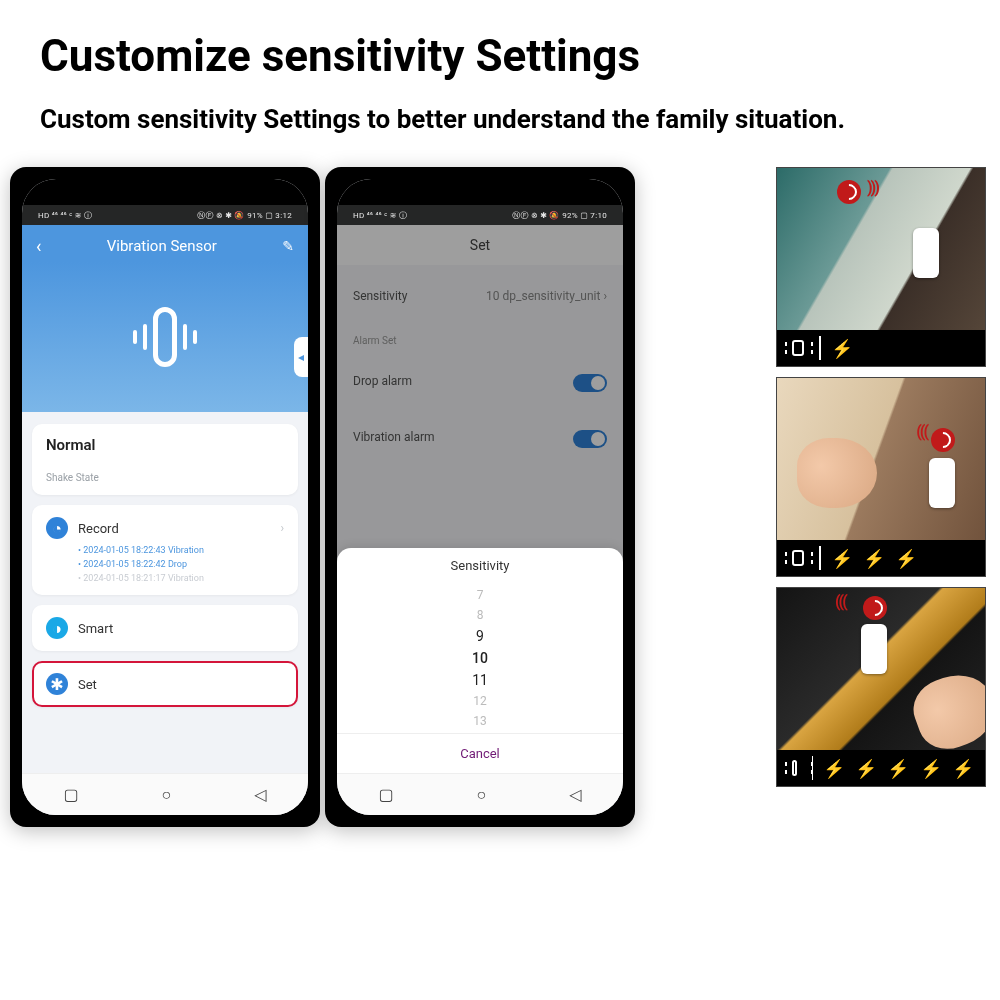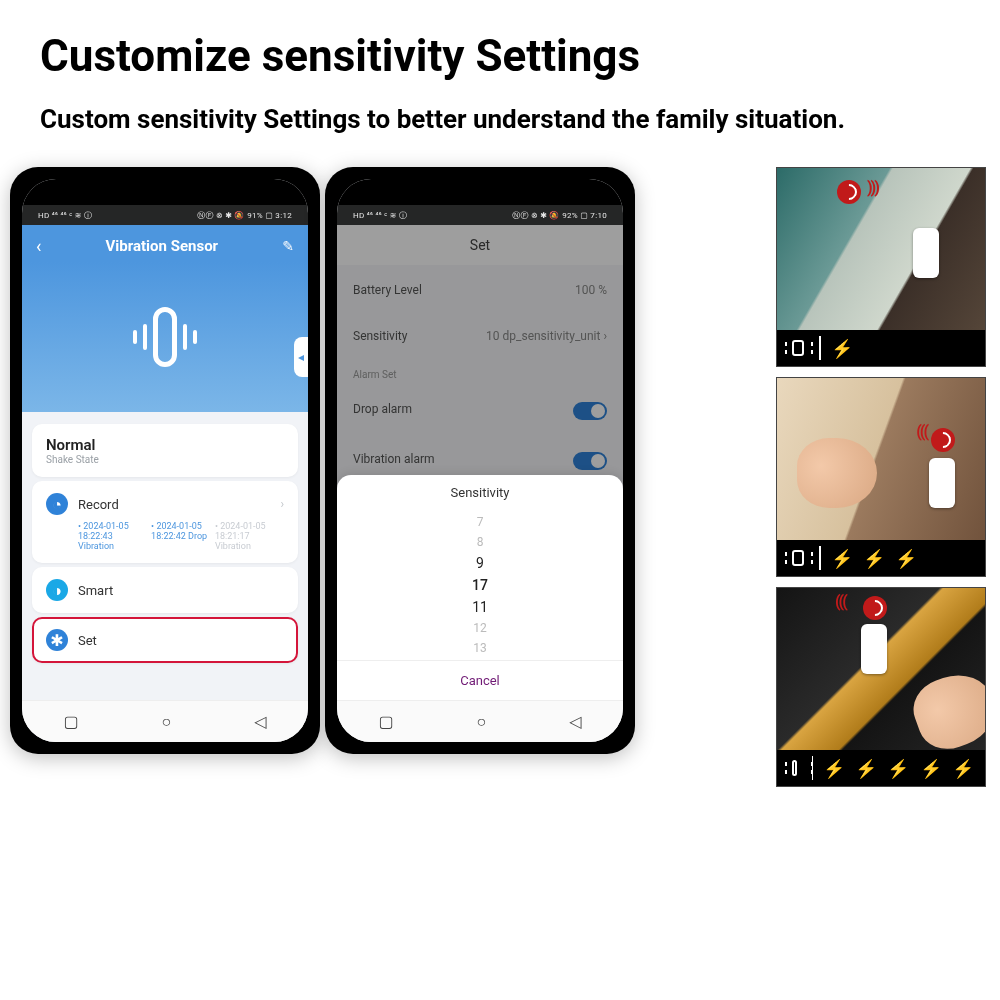--- a/index.html
+++ b/index.html
@@ -26,22 +26,22 @@
   .canvas {
     display: flex;
     align-items: flex-start;
     padding: 10px 0 0 10px;
     gap: 5px;
   }
   
   .phone {
     position: relative;
     width: 310px;
-    height: 587px;
-    border-radius: 28px;
+    height: 660px;
+    border-radius: 16px;
     background: #000;
     padding: 12px;
     box-shadow: 0 4px 20px rgba(0,0,0,.25);
   }
   .phone .screen {
     width: 100%;
     height: 100%;
     border-radius: 34px;
     overflow: hidden;
     position: relative;
@@ -74,21 +74,21 @@
   .status-left, .status-right { display:flex; gap:4px; align-items:center; }
   
   .app-header {
     background: #4d96de;
     color: #fff;
     padding: 10px 14px 6px 14px;
     display: flex;
     align-items: center;
     justify-content: space-between;
   }
-  .app-header .title { font-size: 15px; font-weight: 700; }
+  .app-header .title { font-size: 15px; font-weight: 400; }
   .hero {
     background: linear-gradient(#4d96de,#7bb6e8);
     height: 150px;
     display:flex; align-items:center; justify-content:center;
     position: relative;
   }
   .hero .pull-tab {
     position:absolute; right:0; top:50%;
     width:14px; height:40px; background:#fff; border-radius:8px 0 0 8px;
     display:flex; align-items:center; justify-content:center;
@@ -97,43 +97,43 @@
   .vib-icon {
     display:flex; align-items:center; gap:6px;
   }
   .vib-icon .bar { width:4px; background:#fff; border-radius:2px; }
   .vib-icon .b1{height:14px}.vib-icon .b2{height:26px}
   .vib-icon .cap { width:24px; height:60px; border:5px solid #fff; border-radius:14px; }
   .body-area {
     flex:1;
     background:#f1f3f7;
     padding: 12px 10px;
-    display:flex; flex-direction:column; gap:4px;
+    display:flex; flex-direction:column; gap:10px;
     overflow:hidden;
   }
   .card {
     background:#fff; border-radius:10px; padding:12px 14px;
     box-shadow: 0 1px 3px rgba(0,0,0,.05);
   }
   .state-title{font-size:15px;font-weight:600;color:#222;}
-  .state-sub{font-size:10px;color:#9aa0a6;margin-top:0;}
+  .state-sub{font-size:10px;color:#9aa0a6;margin-top:18px;}
   .row {
     display:flex; align-items:center; gap:10px;
   }
   .circ {
     width:22px;height:22px;border-radius:50%;
     display:flex;align-items:center;justify-content:center;
     color:#fff;
   }
   .circ.blue{background:#2f82d8;}
   .circ.cyan{background:#1aa8e6;}
   .circ.gear{background:#2f82d8;}
   .row .label{font-size:13px;color:#333;}
   .chev{margin-left:auto;color:#c3c7cc;font-size:12px;}
-  .rec-list{margin:6px 0 0 32px; font-size:9px; color:#4d96de; display:flex;flex-direction:row;gap:4px;}
+  .rec-list{margin:6px 0 0 32px; font-size:9px; color:#4d96de; display:flex;flex-direction:column;gap:4px;}
   .rec-list .dim{color:#c8ccd2;}
   .rec-list span::before{content:"• "; }
   .set-card{border:2px solid #d4153a; padding:10px 12px;}
   .navbar {
     height:42px;background:#fafafa;border-top:1px solid #eee;
     display:flex;align-items:center;justify-content:space-around;
     color:#444;
   }
   
   .screen2 .body-area{background:#f5f6f8;padding:0;}
@@ -252,45 +252,41 @@
       <div class="notch-row">
           <div class="notch-center"></div>
         </div>
       <div class="status-bar">
         <span class="status-left">HD ⁴⁶ ⁴⁶ ᶜ ≋ ⓘ</span>
         <span class="status-right">ⓃⒻ ⊗ ✱ 🔕 92% ▢ 7:10</span>
       </div>
       <div class="body-area" style="flex:1;">
         <div class="set-hdr">Set</div>
         <div class="kv">
-          <span>Battery Level</span>
-          <span class="v">100 %</span>
-        </div>
-        <div class="kv">
           <span>Sensitivity</span>
           <span class="v"><span>10 dp_sensitivity_unit</span> ›</span>
         </div>
         <div class="sect-lbl">Alarm Set</div>
         <div class="kv">
           <span>Drop alarm</span>
           <span class="toggle"></span>
         </div>
         <div class="kv">
           <span>Vibration alarm</span>
           <span class="toggle"></span>
         </div>
       </div>
       <div class="overlay-dim"></div>
       <div class="picker">
         <div class="picker-title">Sensitivity</div>
         <div class="wheel">
           <div class="fade">7</div>
           <div class="fade">8</div>
           <div>9</div>
-          <div class="mid">17</div>
+          <div class="mid">10</div>
           <div>11</div>
           <div class="fade">12</div>
           <div class="fade">13</div>
         </div>
         <div class="picker-btns">
           <div class="cancel">Cancel</div>
         </div>
       </div>
       <div class="navbar" style="position:relative;z-index:6;">
         <span>▢</span>

